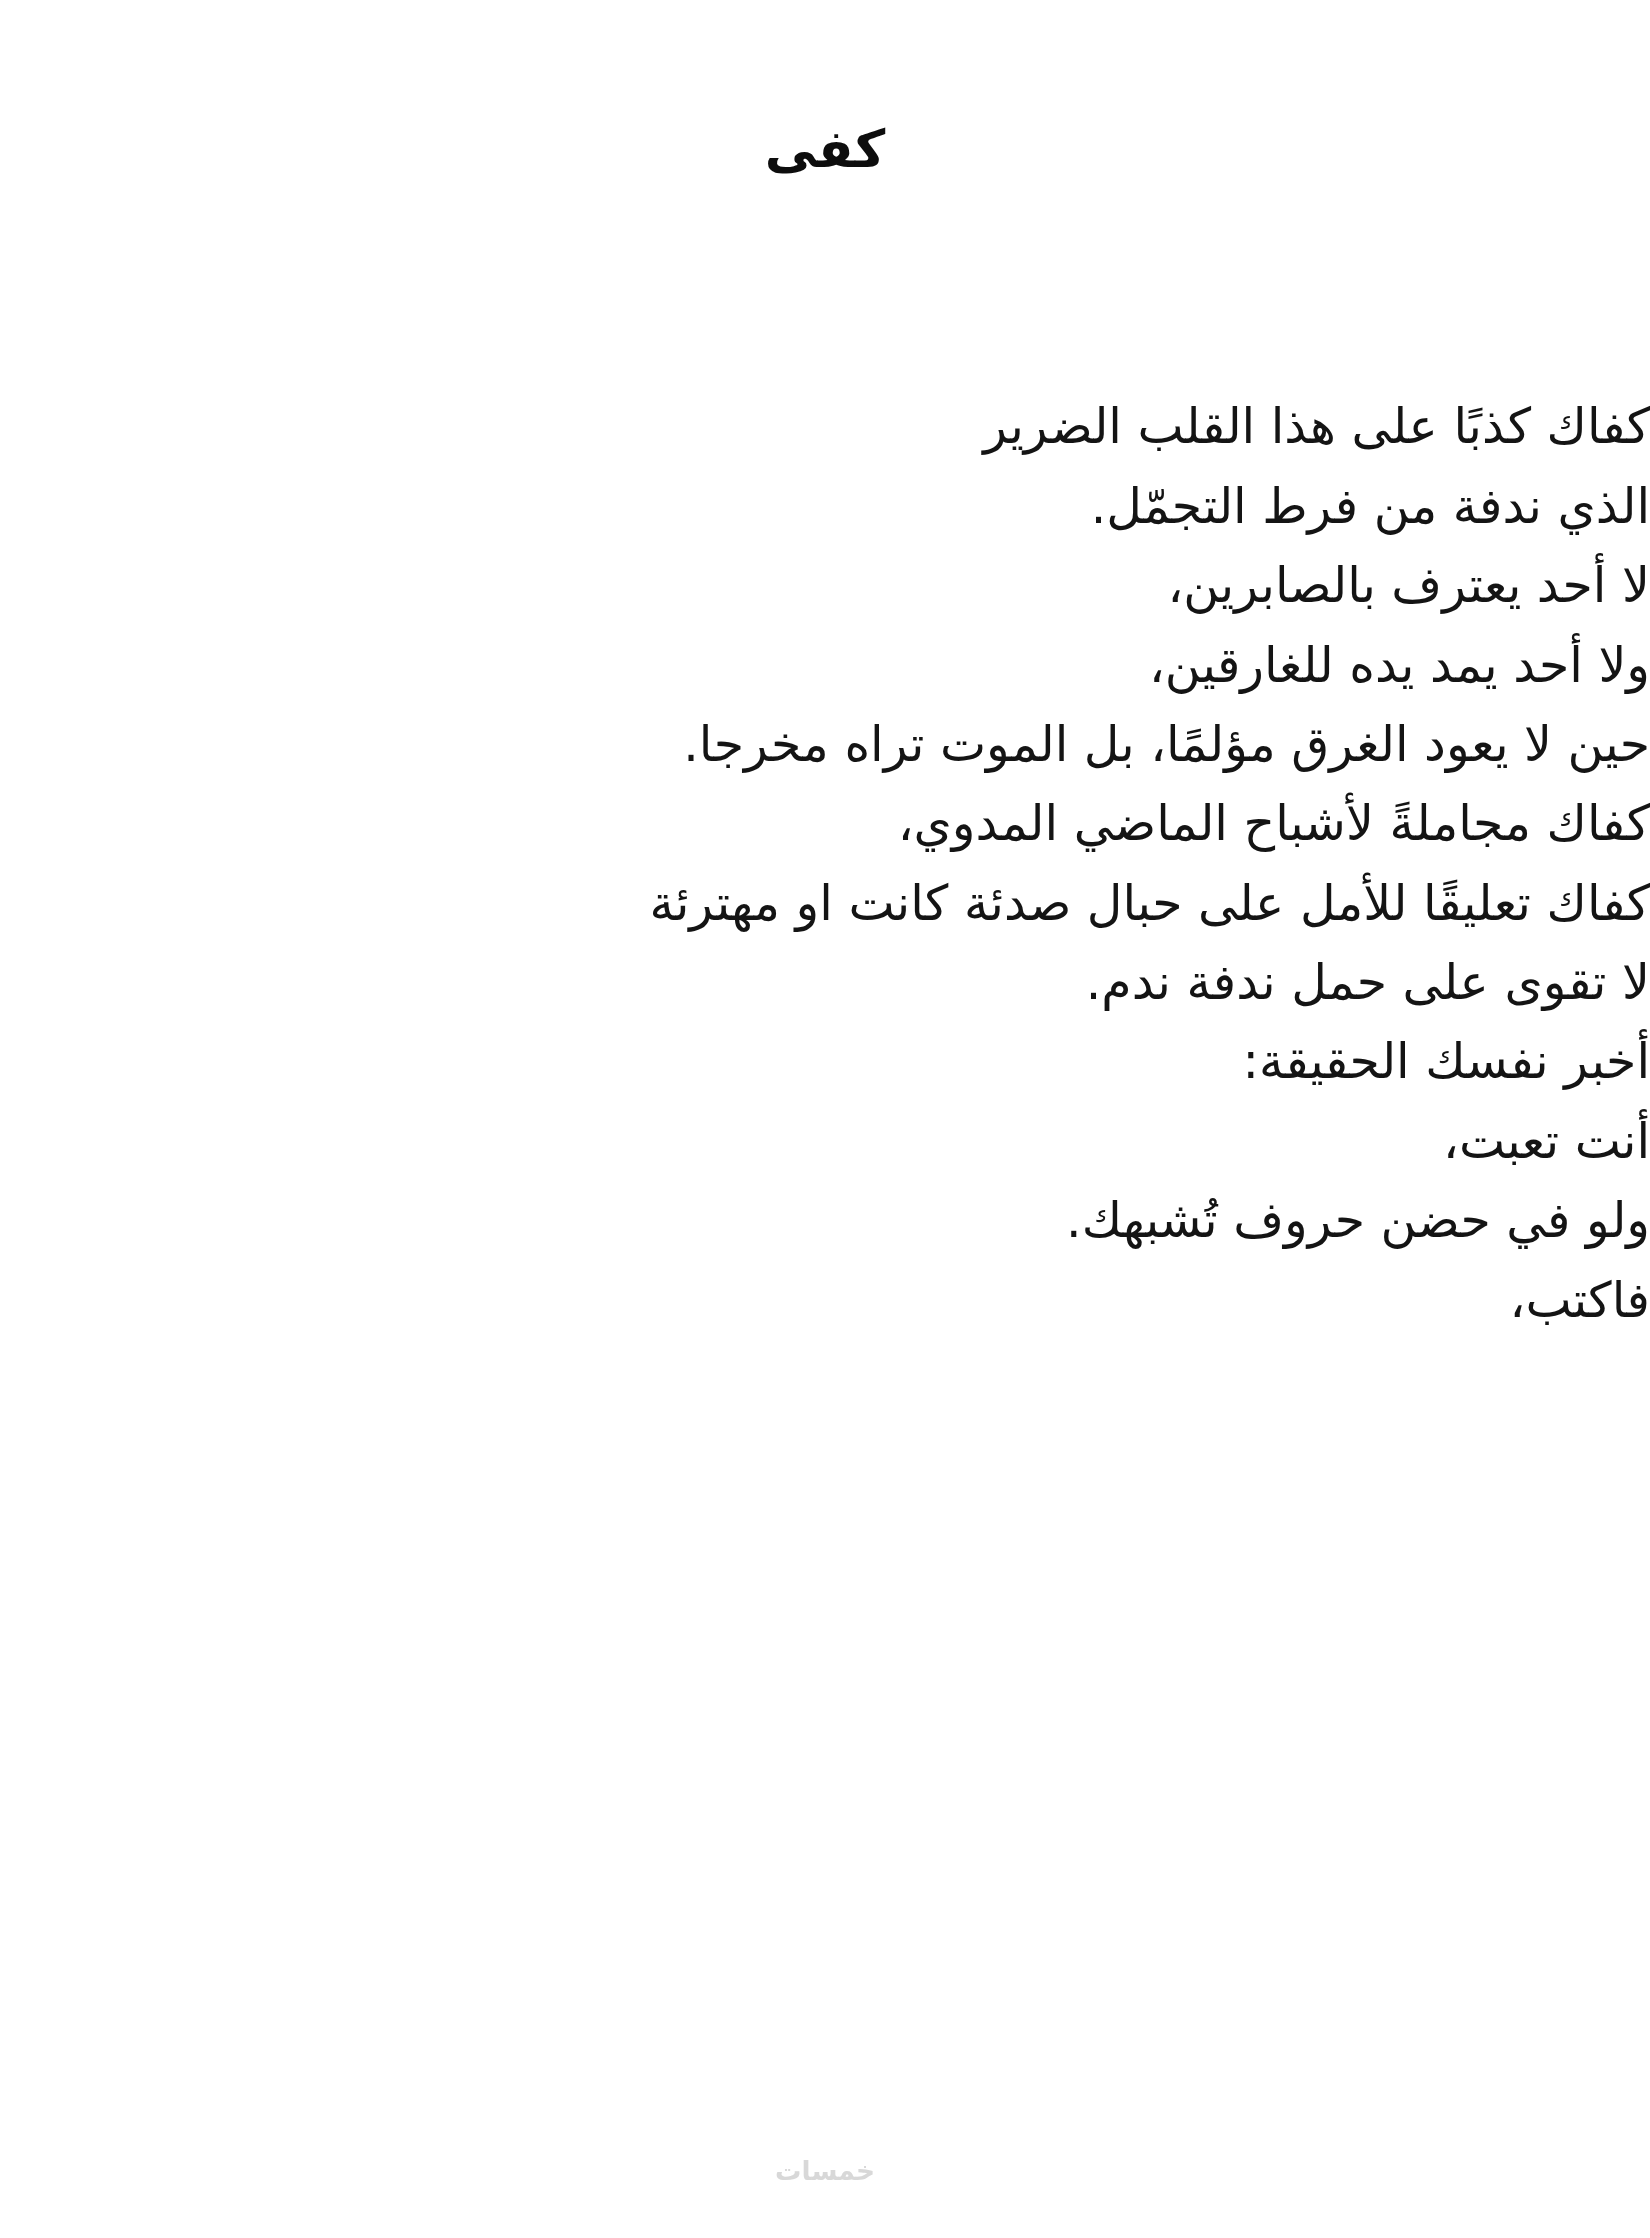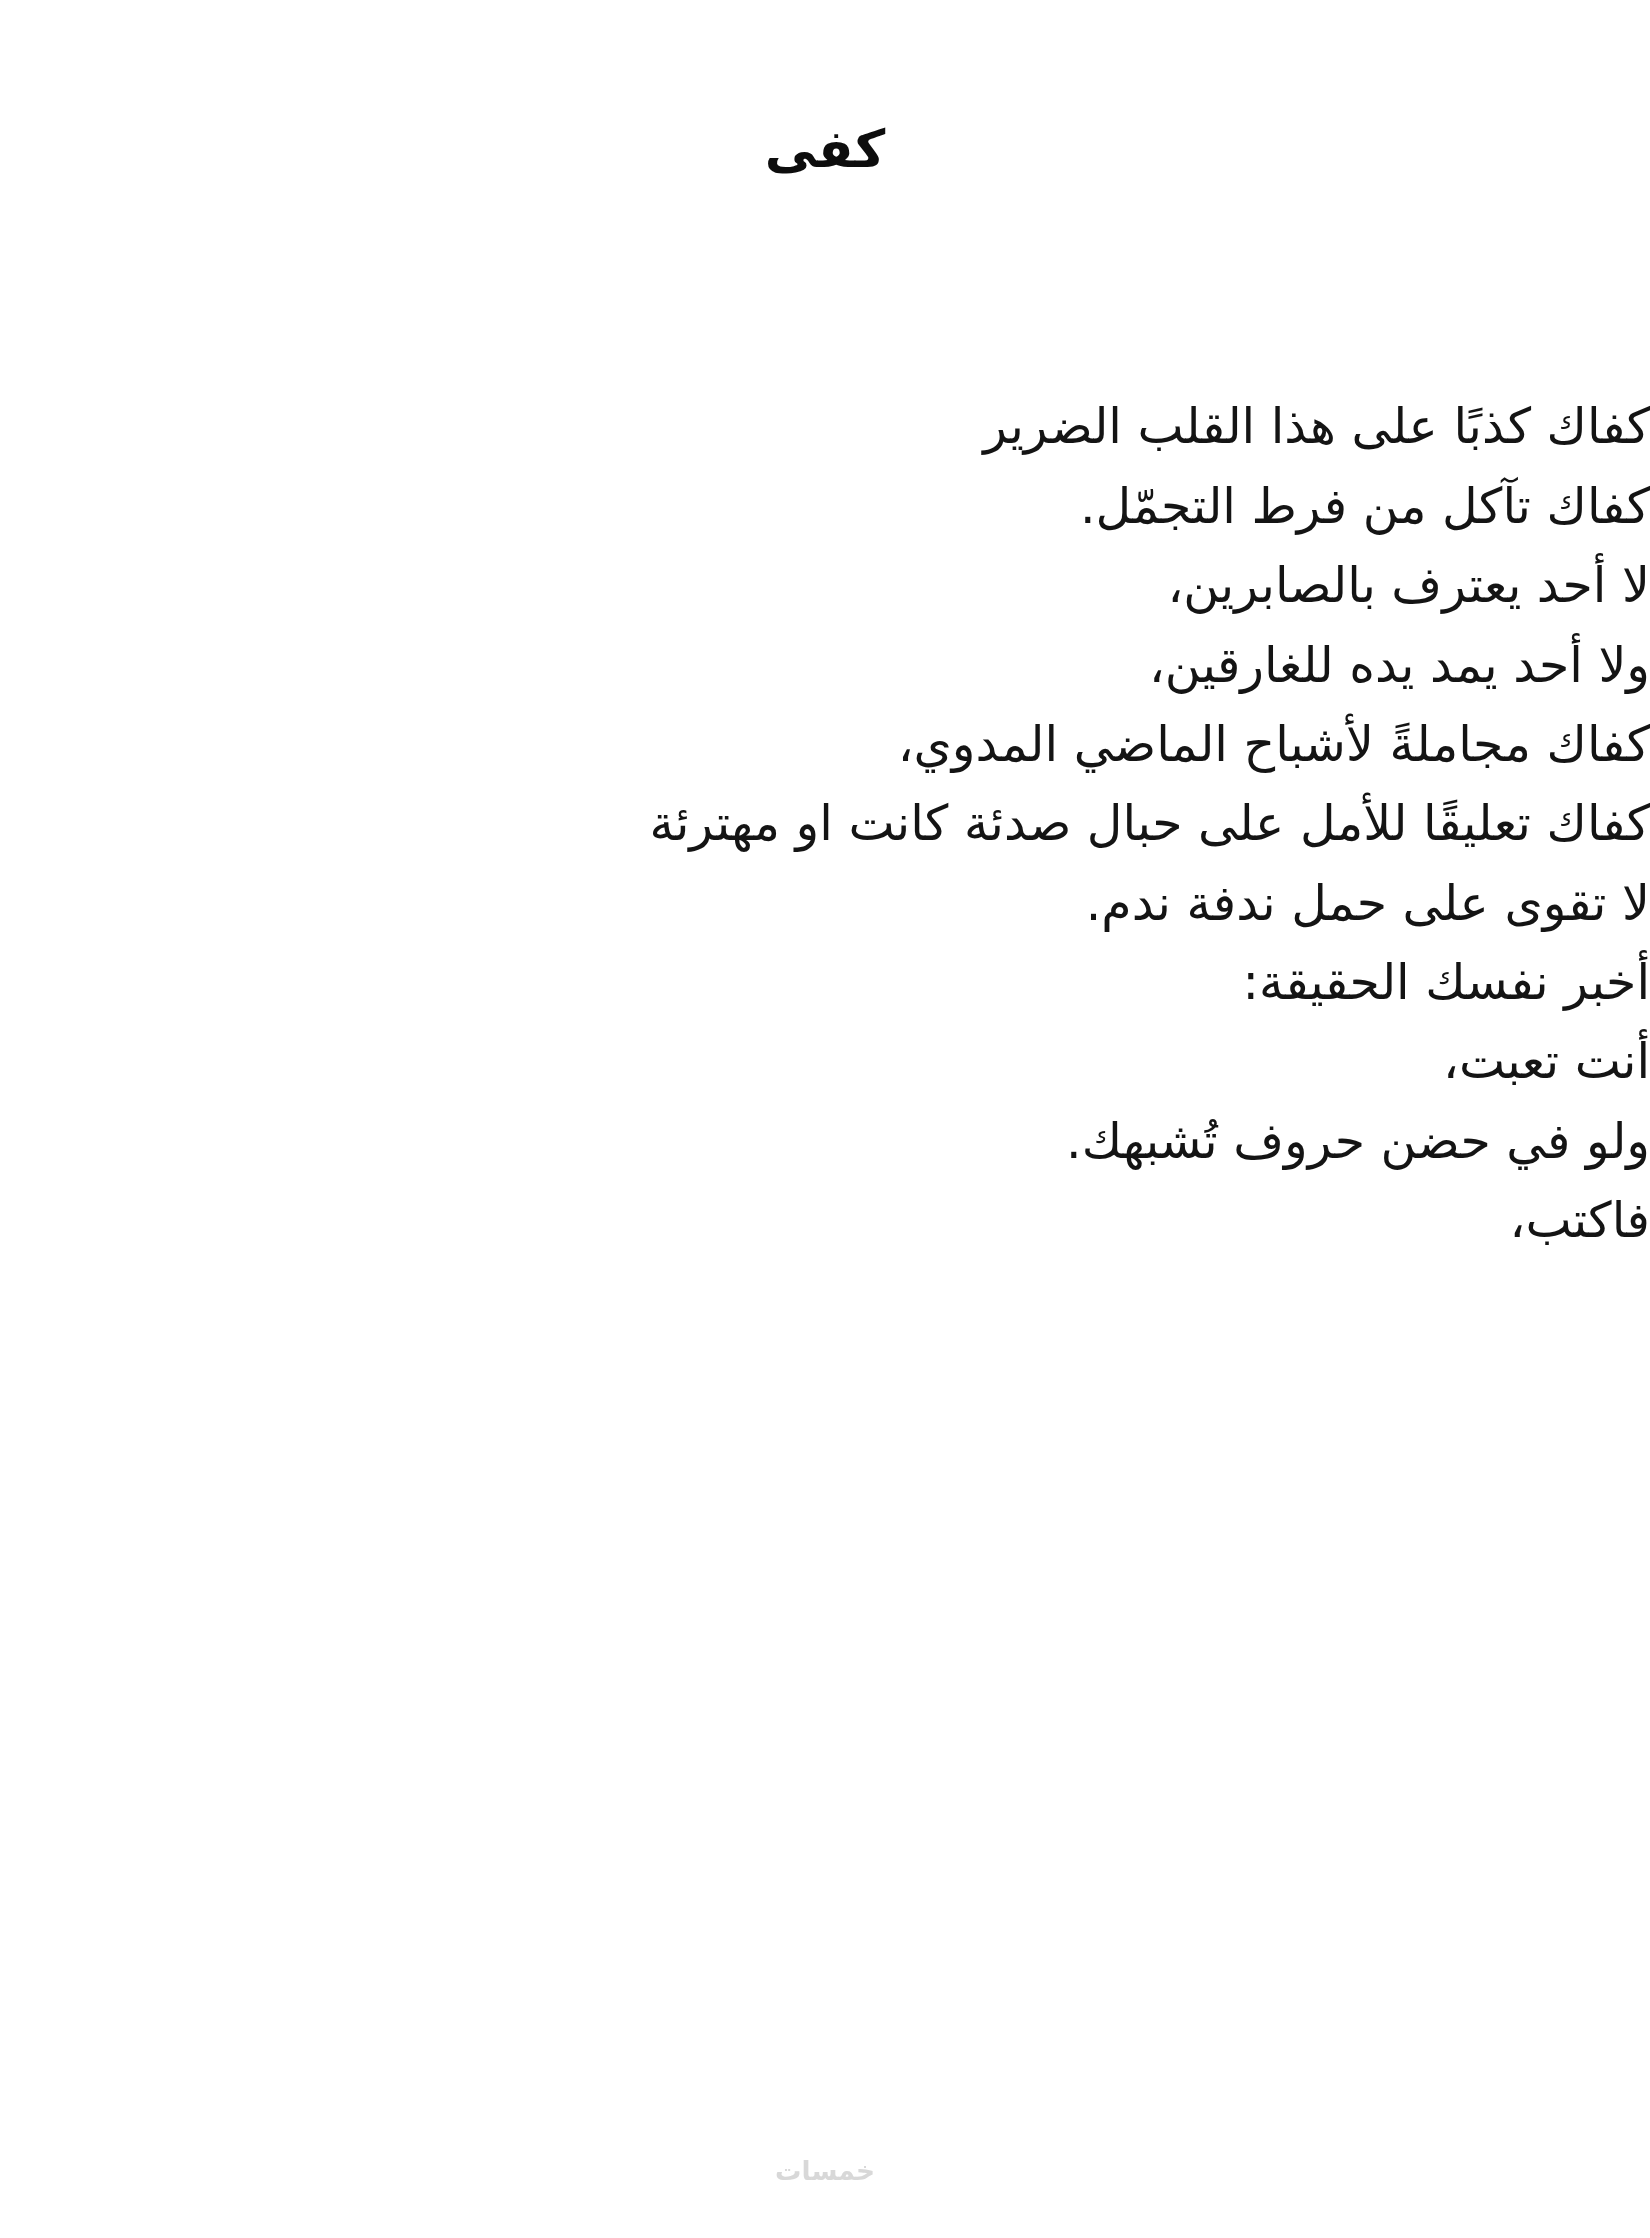--- a/index.html
+++ b/index.html
@@ -68,23 +68,24 @@
 </style>
 </head>
 <body>
 
 <div class="page">
 
   <h1 class="poem-title">كفى</h1>
 
   <div class="poem-body">
     <div class="poem-line">كفاك كذبًا على هذا القلب الضرير</div>
-    <div class="poem-line">كفاك تآكل من فرط التجمّل.</div>
+    <div class="poem-line">الذي ندفة من فرط التجمّل.</div>
     <div class="poem-line">لا أحد يعترف بالصابرين،</div>
     <div class="poem-line">ولا أحد يمد يده للغارقين،</div>
+    <div class="poem-line">حين لا يعود الغرق مؤلمًا، بل الموت تراه مخرجا.</div>
     <div class="poem-line">كفاك مجاملةً لأشباح الماضي المدوي،</div>
     <div class="poem-line">كفاك تعليقًا للأمل على حبال صدئة كانت او مهترئة</div>
     <div class="poem-line">لا تقوى على حمل ندفة ندم.</div>
     <div class="poem-line">أخبر نفسك الحقيقة:</div>
     <div class="poem-line">أنت تعبت،</div>
     <div class="poem-line">ولو في حضن حروف تُشبهك.</div>
     <div class="poem-line">فاكتب،</div>
   </div>
 
   <div class="spacer"></div>

